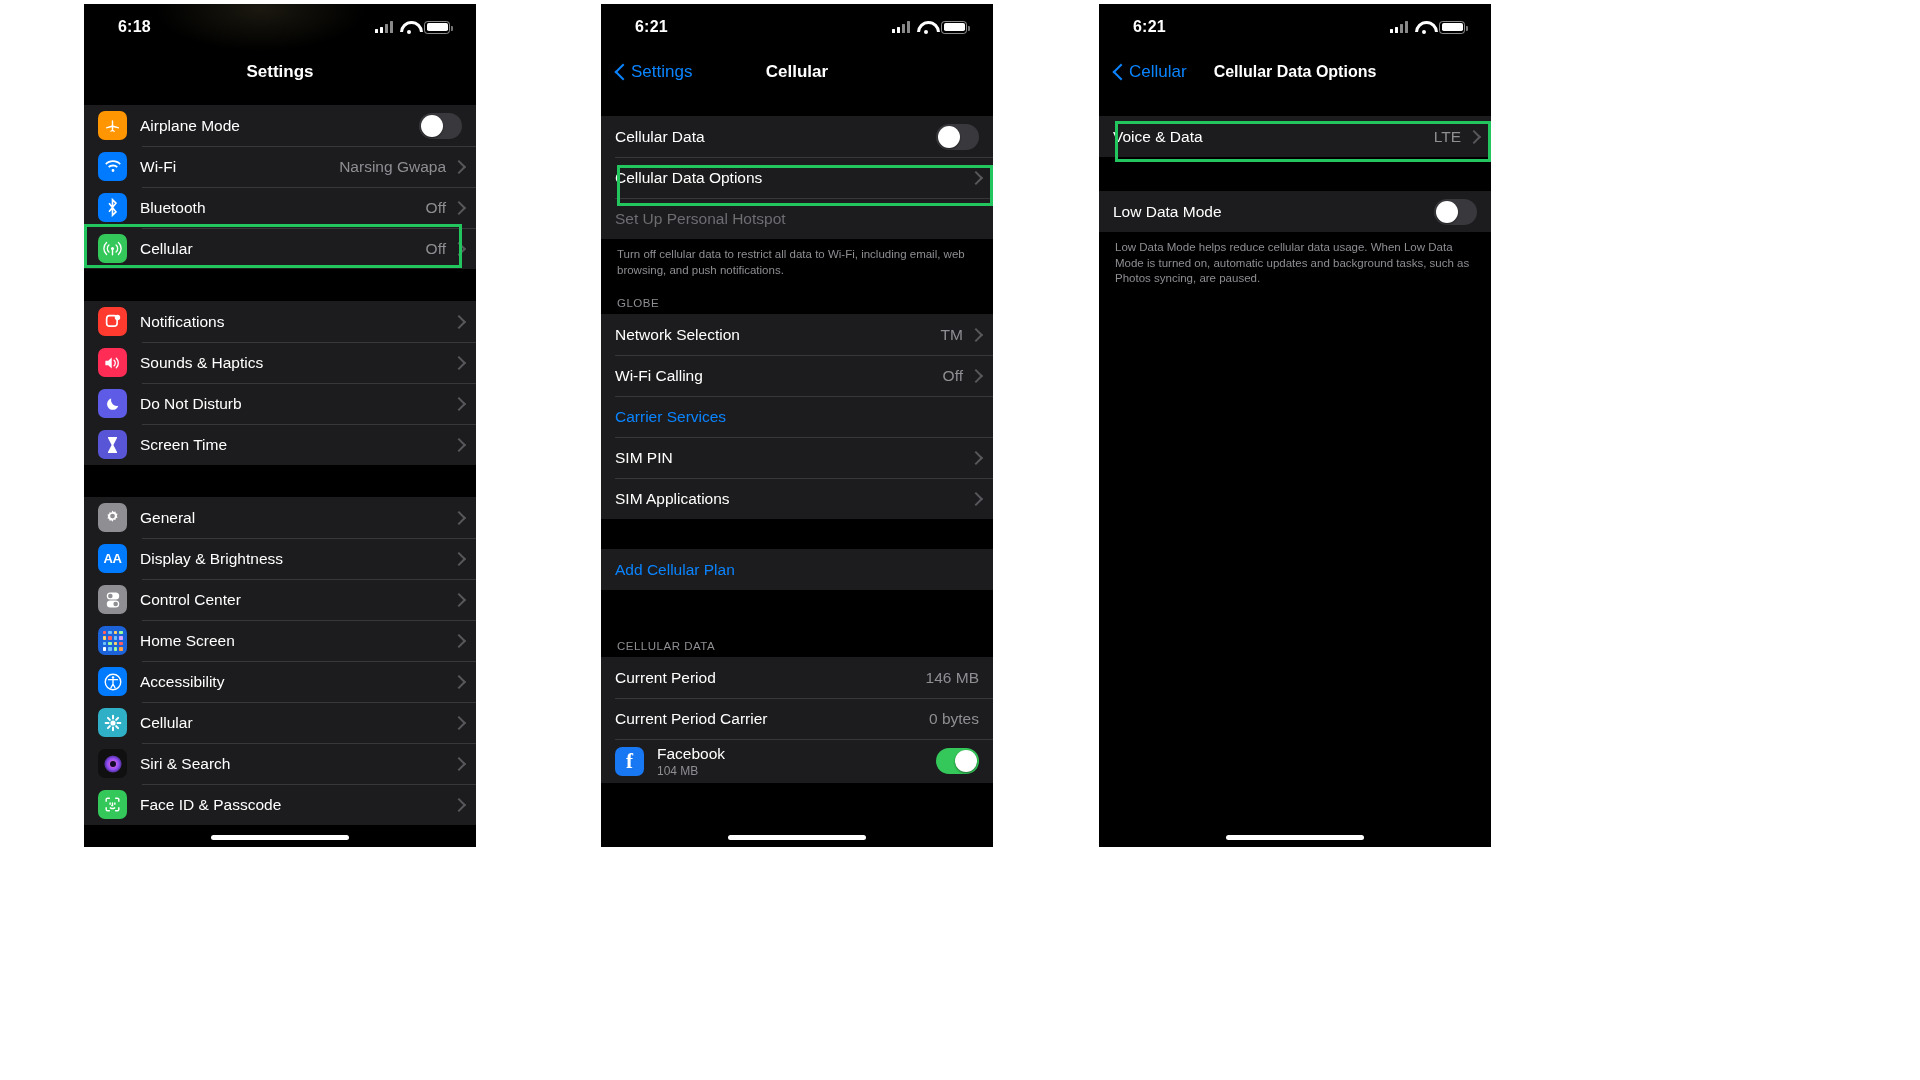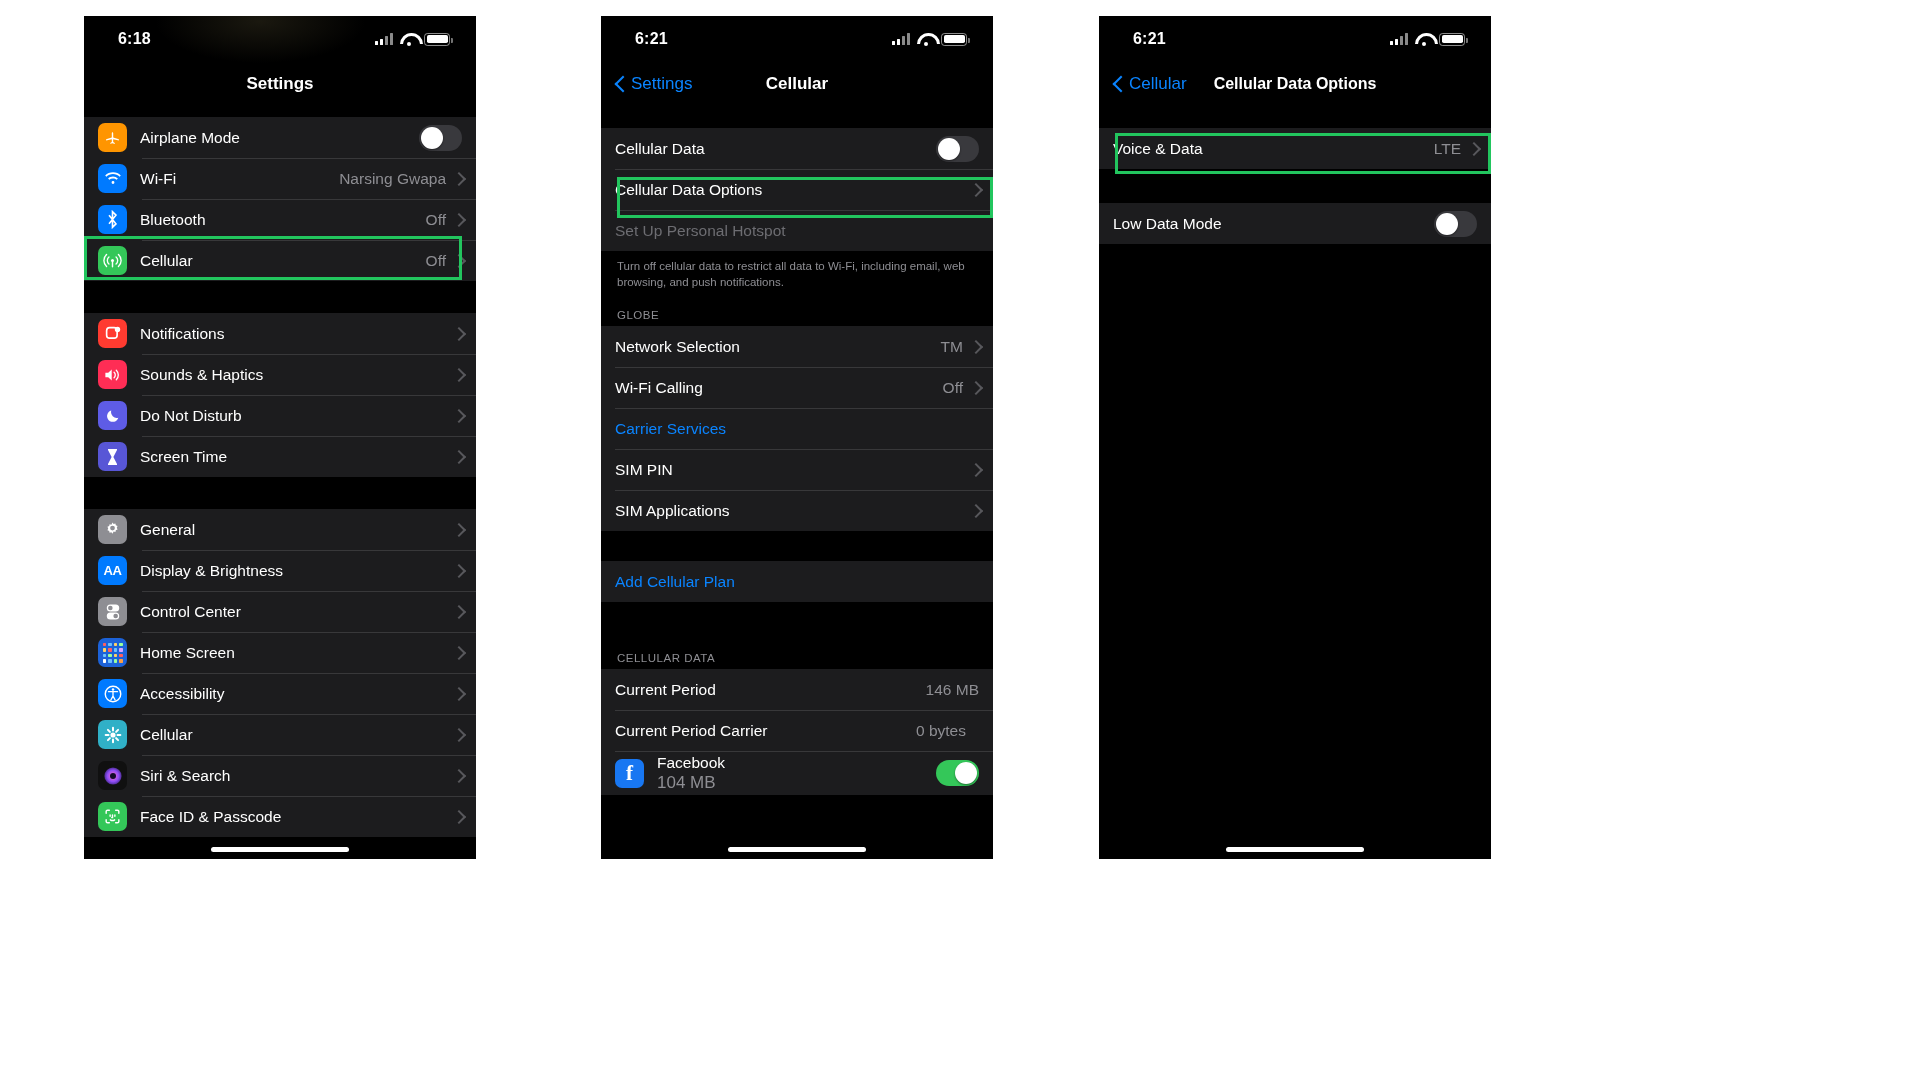--- a/index.html
+++ b/index.html
@@ -7,21 +7,21 @@
     width: 1920px; height: 1080px;
     background: #ffffff;
     font-family: "Liberation Sans", sans-serif;
     overflow: hidden;
   }
   .canvas { position: relative; width: 1920px; height: 1080px; background:#fff; }
 
   
   .phone {
     position: absolute;
-    top: 16px;
+    top: 4px;
     width: 392px;
     height: 843px;
     background: #000;
     overflow: hidden;
   }
   #phone1 { left: 84px; }
   #phone2 { left: 601px; }
   #phone3 { left: 1099px; }
 
   
@@ -521,27 +521,27 @@
       <div class="gap" style="height:41px"></div>
       <div class="header-text">CELLULAR DATA</div>
 
       <div class="group">
         <div class="row" style="height:41px">
           <span class="label">Current Period</span>
           <span class="value" style="margin-right:0">146 MB</span>
         </div>
         <div class="row" style="height:41px">
           <span class="label">Current Period Carrier</span>
-          <span class="value" style="margin-right:13px">0 bytes</span>
+          <span class="value" style="margin-right:0">0 bytes</span>
         </div>
         <div class="row" style="height:44px">
           <span class="appicon ic-facebook">f</span>
           <span class="label" style="display:flex;flex-direction:column;gap:1px;">
             <span>Facebook</span>
-            <span style="color:#8e8e93;font-size:17px">104 MB</span>
+            <span style="color:#8e8e93;font-size:12px">104 MB</span>
           </span>
           <span class="switch on">
               <i></i>
             </span>
         </div>
       </div>
     </div>
 
     <div class="hl" style="left:16px; top:161px; width:376px; height:41px;"></div>
 
@@ -589,20 +589,21 @@
 
       <div class="group">
         <div class="row" style="height:41px">
           <span class="label">Low Data Mode</span>
           <span class="switch">
               <i></i>
             </span>
         </div>
       </div>
 
+      <div class="footnote">Low Data Mode helps reduce cellular data usage. When Low Data Mode is turned on, automatic updates and background tasks, such as Photos syncing, are paused.</div>
     </div>
 
     <div class="hl" style="left:16px; top:117px; width:376px; height:41px;"></div>
 
     <div class="home-ind"></div>
   </div>
 
 </div>
 
 </body></html>

